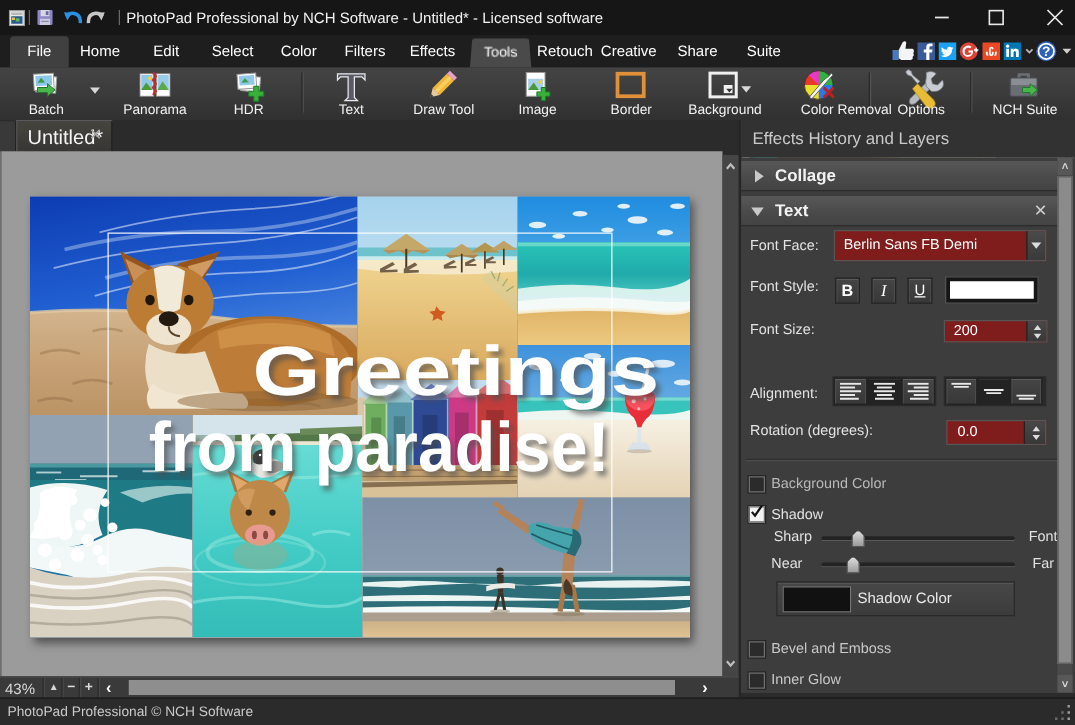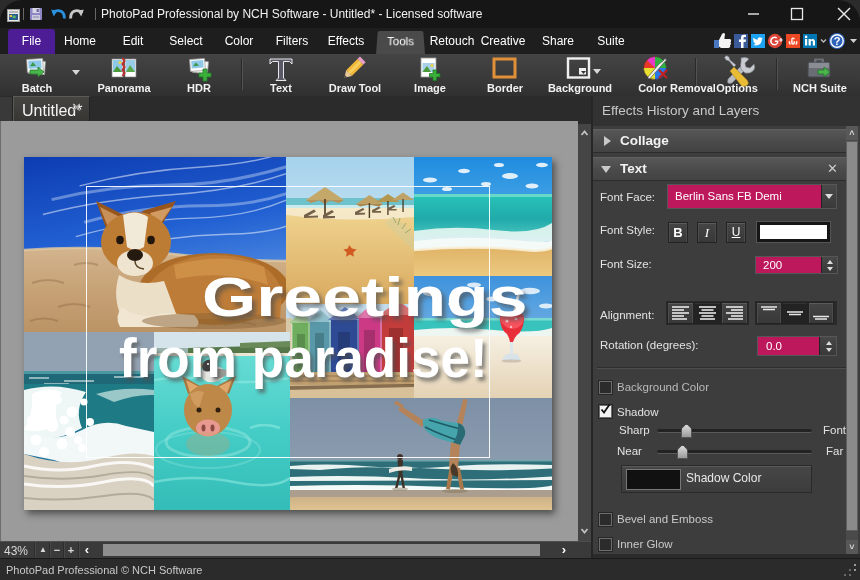--- a/index.html
+++ b/index.html
@@ -1,37 +1,37 @@
 <!DOCTYPE html>
 <html><head>
 <meta charset="utf-8">
 <style>
   html,body{margin:0;padding:0;}
   body{width:860px;height:580px;overflow:hidden;background:#2b2b2b;
        font-family:"Liberation Sans", sans-serif;}
-  #app{position:relative;width:860px;height:580px;overflow:hidden;border-radius:22px;}
+  #app{position:relative;width:860px;height:580px;overflow:hidden;}
   .abs{position:absolute;}
   
   #titlebar{left:0;top:0;width:860px;height:28px;background:#161616;}
   #titletext{left:101px;top:7px;font-size:12px;color:#f2f2f2;}
   .tsep{top:8px;width:1px;height:12px;background:#686868;}
   
   #menubar{left:0;top:28px;width:860px;height:26px;background:#1e1e1e;}
   .mtab{top:28px;height:26px;line-height:26px;font-size:12px;color:#fff;text-align:center;}
-  #filetab{left:8px;top:29px;width:47px;height:25px;background:#4c1d95;
+  #filetab{left:8px;top:29px;width:47px;height:25px;background:#404040;
            border-radius:3px 3px 0 0;color:#fff;font-size:12px;text-align:center;line-height:25px;}
   #toolstab{left:376px;top:29px;width:49px;height:25px;background:#4a4a4a;color:#fff;
             font-size:12px;text-align:center;line-height:25px;
             transform:perspective(22px) rotateX(4deg);transform-origin:bottom;border-radius:2px 2px 0 0;}
   
   #toolbar{left:0;top:54px;width:860px;height:42px;
            background:linear-gradient(180deg,#444444 0%,#3a3a3a 55%,#303030 100%);
            border-bottom:1px solid #232323;}
   .tbsep{top:58px;width:1px;height:32px;background:#2a2a2a;box-shadow:1px 0 0 #525252;}
-  .tblabel{top:82px;font-size:11px;color:#f2f2f2;text-align:center;font-weight:bold;}
+  .tblabel{top:82px;font-size:11px;color:#f2f2f2;text-align:center;}
   
   #tabbar{left:0;top:96px;width:593px;height:25px;background:#2b2b2b;}
   #tabsq{left:0;top:97px;width:12px;height:24px;background:#393939;border-right:1px solid #222;}
   #doctab{left:13px;top:96px;width:77px;height:25px;
           background:linear-gradient(180deg,#46443f,#383633);
           border-left:1px solid #5a5a5a;border-top:1px solid #5a5a5a;border-right:1px solid #222;box-sizing:border-box;}
   #doctab .t{position:absolute;left:8px;top:5px;font-size:16px;color:#f4f4f4;}
   #doctab .x{position:absolute;left:57px;top:3px;font-size:13px;color:#a8a8a8;}
   
   #canvas{left:1px;top:121px;width:577px;height:420px;background:#9b9b9b;}
@@ -56,21 +56,21 @@
   
   #panel{left:593px;top:126px;width:267px;height:428px;background:#3d3d3d;}
   #panelhead{left:593px;top:96px;width:267px;height:30px;background:#323232;}
   #panelhead span{position:absolute;left:9px;top:7px;font-size:13.5px;color:#c9c9c9;}
   .sechead{left:593px;width:253px;height:24px;
            background:linear-gradient(180deg,#575757 0%,#4a4a4a 55%,#434343 100%);
            border-top:1px solid #606060;border-bottom:1px solid #2c2c2c;box-sizing:border-box;}
   .sechead b{position:absolute;left:27px;top:3px;font-size:13.5px;color:#f2f2f2;}
   .tri{position:absolute;width:0;height:0;}
   .plabel{font-size:11.5px;color:#e2e2e2;}
-  .pinput{background:#be185d;border:1px solid #565656;color:#fff;box-sizing:border-box;}
+  .pinput{background:#7f1d1d;border:1px solid #565656;color:#fff;box-sizing:border-box;}
   .pbtn{position:absolute;background:linear-gradient(180deg,#454545,#383838);
         border:1px solid #232323;box-shadow:inset 0 1px 0 #5c5c5c,inset -1px 0 0 #4c4c4c,inset 1px 0 0 #4c4c4c;box-sizing:border-box;}
   .pbtn.sel{background:#232323;box-shadow:inset 0 1px 0 #333;}
   .cb{position:absolute;width:13px;height:13px;background:#2b2b2b;
       border:1px solid #6e6e6e;box-sizing:border-box;box-shadow:0 0 0 1px #262626;}
   .cb.checked{background:#f2f2f2;}
   .strack{position:absolute;height:3px;background:#232323;border-bottom:1px solid #5a5a5a;border-radius:2px;}
   .shandle{position:absolute;width:11px;height:14px;background:linear-gradient(180deg,#dcdcdc,#9a9a9a);
       border:1px solid #555;box-sizing:border-box;
       clip-path:polygon(50% 0,100% 40%,100% 100%,0 100%,0 40%);}

